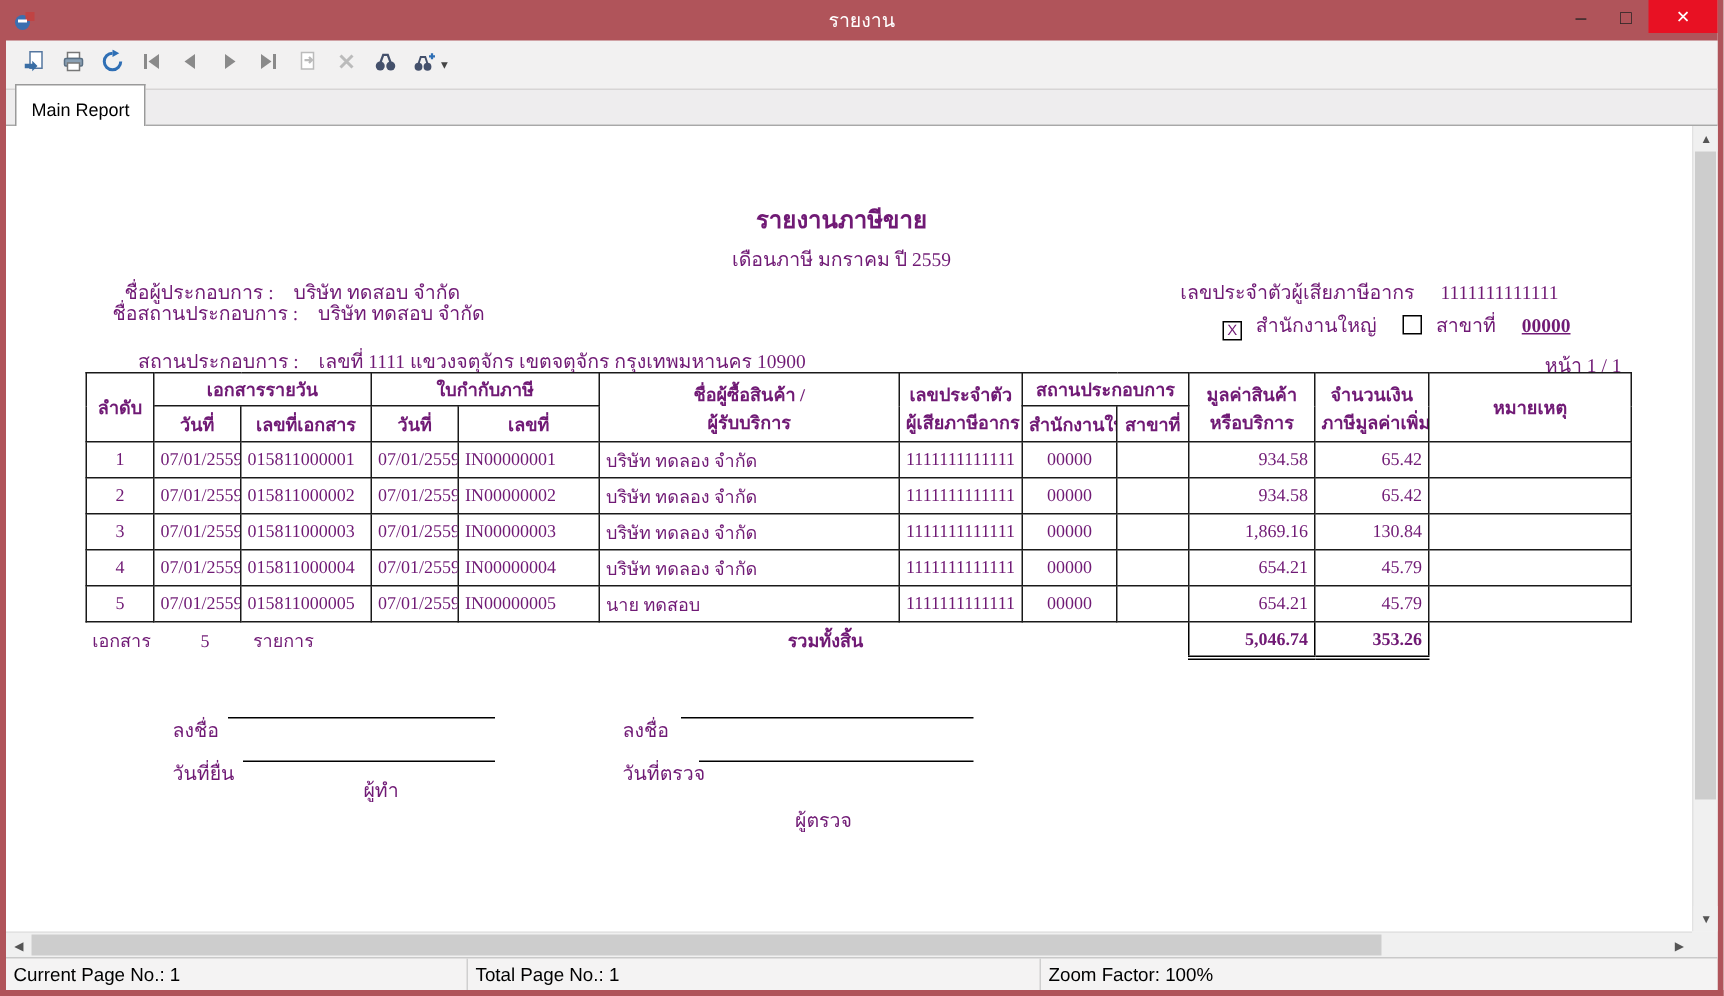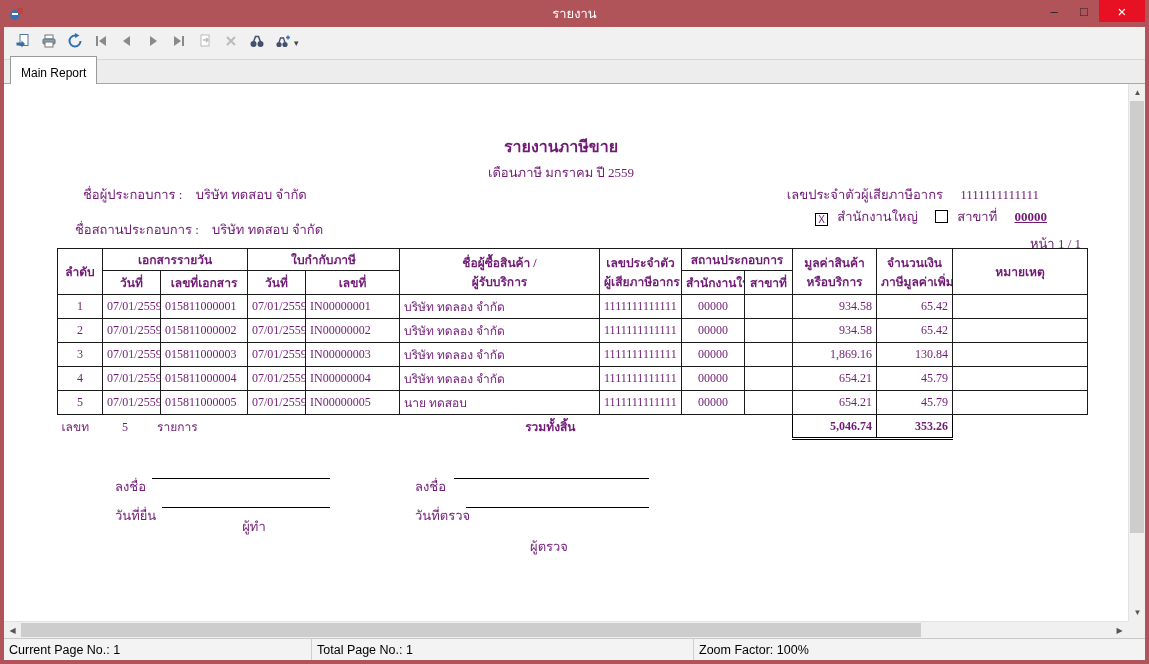--- a/index.html
+++ b/index.html
@@ -210,23 +210,27 @@
     <div class="page-area">
       <div class="sheet">
 
         <div class="abs report-title">รายงานภาษีขาย</div>
         <div class="abs report-subtitle">เดือนภาษี มกราคม ปี 2559</div>
 
         <div class="abs info-row" style="left:79px; top:100px;">
           <span>ชื่อผู้ประกอบการ :</span><span class="lblgap"></span>
           <span>บริษัท ทดสอบ จำกัด</span>
         </div>
-        <div class="abs info-row" style="left:71px; top:135px;">
+        <div class="abs info-row" style="left:71px; top:114px;">
           <span>ชื่อสถานประกอบการ :</span><span class="lblgap"></span>
           <span>บริษัท ทดสอบ จำกัด</span>
+        </div>
+        <div class="abs info-row" style="left:88px; top:146px;">
+          <span>สถานประกอบการ :</span><span class="lblgap"></span>
+          <span>เลขที่ 1111 แขวงจตุจักร เขตจตุจักร กรุงเทพมหานคร 10900</span>
         </div>
 
         <div class="abs info-row" style="top:100px; right:79px;">
           <span>เลขประจำตัวผู้เสียภาษีอากร</span><span class="cb-gap-wide"></span>
           <span>1111111111111</span>
         </div>
         <div class="abs info-row" style="top:122px; right:71px;">
           <span class="checkbox">X</span><span class="cb-gap"></span>
           <span>สำนักงานใหญ่</span><span class="cb-gap-wide"></span>
           <span class="checkbox"></span><span class="cb-gap"></span>
@@ -351,21 +355,21 @@
                 <td class="a-c">00000</td>
                 <td class="a-c"></td>
                 <td class="a-r">654.21</td>
                 <td class="a-r">45.79</td>
                 <td class="a-l"></td>
               </tr>
             </tbody>
           <tbody>
             <tr class="totals-row">
               <td colspan="5" class="a-l">
-                <span>เลขท</span>
+                <span>เอกสาร</span>
                 <span class="count-num">5</span>
                 <span class="count-unit">รายการ</span>
               </td>
               <td class="total-label">รวมทั้งสิ้น</td>
               <td colspan="3"></td>
               <td class="total-cell">5,046.74</td>
               <td class="total-cell">353.26</td>
               <td></td>
             </tr>
           </tbody>

